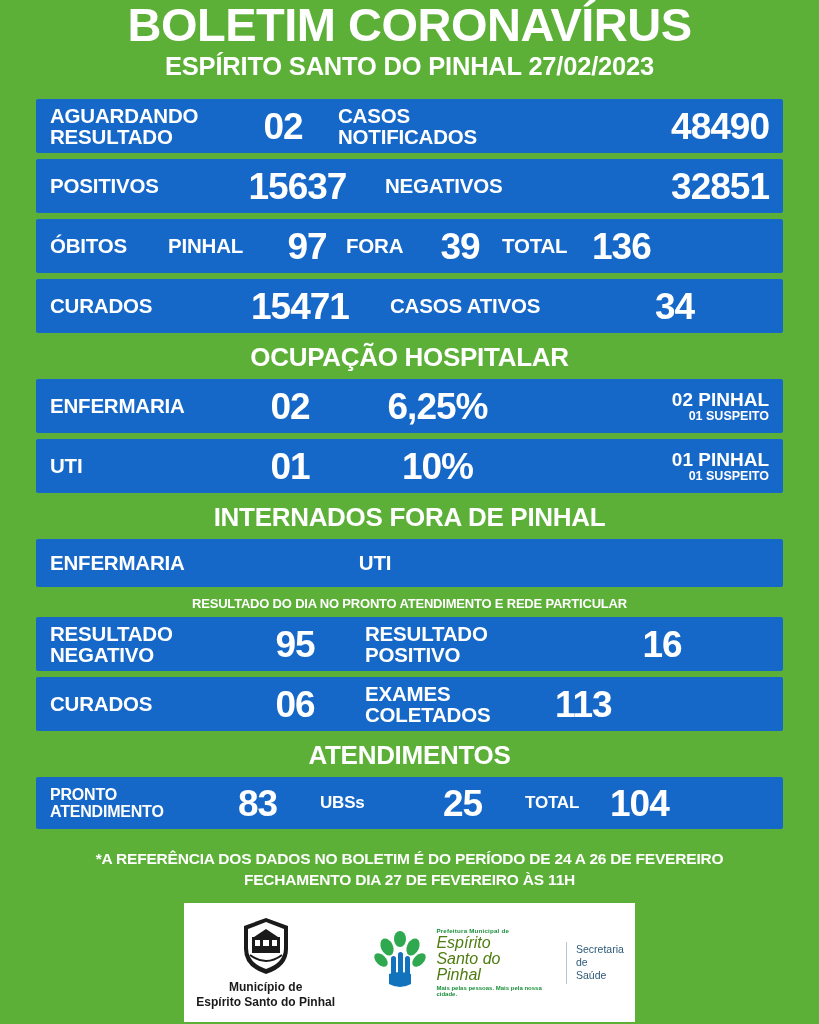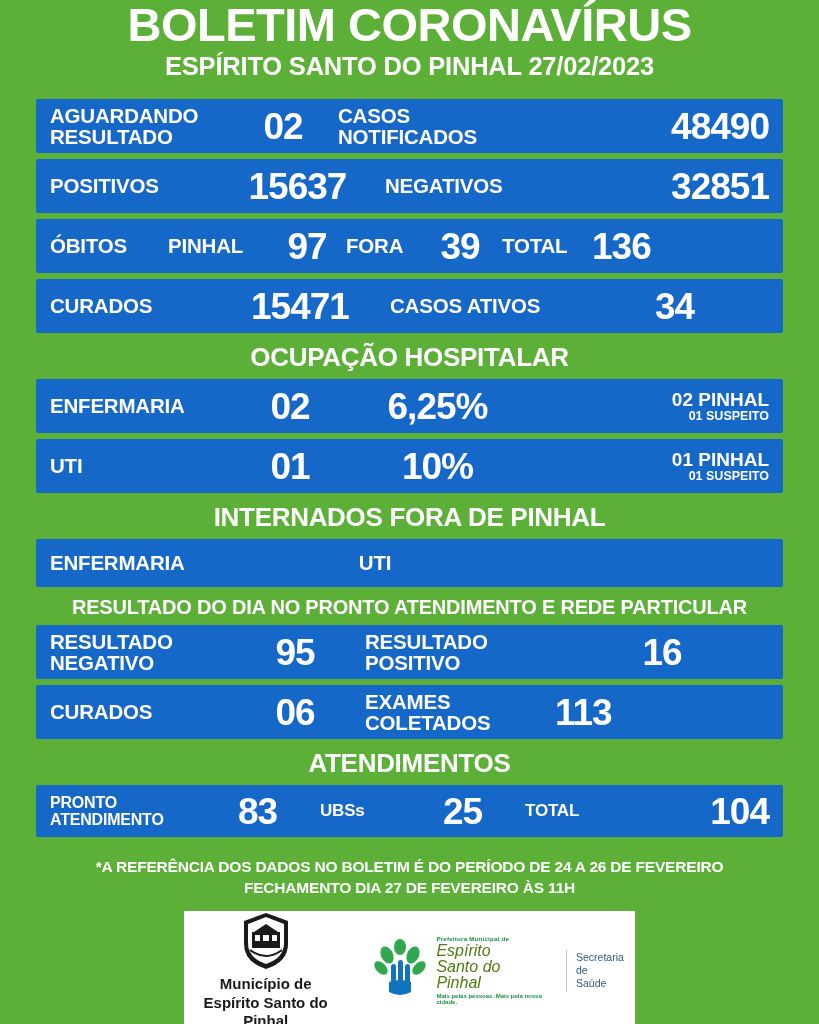--- a/index.html
+++ b/index.html
@@ -70,21 +70,21 @@
     font-weight: bold;
     font-size: 26px;
     letter-spacing: -0.3px;
     margin-top: 9px;
     margin-bottom: 1px;
   }
   .note {
     text-align: center;
     color: #ffffff;
     font-weight: bold;
-    font-size: 20px;
+    font-size: 13px;
     letter-spacing: -0.2px;
     margin-top: 9px;
     margin-bottom: 1px;
   }
   .hosp-right {
     text-align: right;
     line-height: 1.02;
   }
   .hosp-right .big {
     font-size: 19px;
@@ -121,21 +121,21 @@
     width: 170px;
   }
   .brasao {
     width: 56px; height: 62px;
     position: relative;
   }
   .brasao-text {
     margin-top: 3px;
     text-align: center;
     color: #1a1a1a;
-    font-size: 15px;
+    font-size: 12px;
     font-weight: bold;
     line-height: 1.25;
   }
   .pref-wrap {
     display: flex;
     align-items: center;
     gap: 9px;
   }
   .tree { width: 54px; height: 66px; position: relative; }
   .pref-text { line-height: 1.0; }
@@ -234,21 +234,21 @@
   </div>
 
   <div class="sec-title">ATENDIMENTOS</div>
 
   <div class="bar" style="height:52px;">
     <div class="lbl" style="width:145px;font-size:16px;line-height:1.1;">PRONTO<br>ATENDIMENTO</div>
     <div class="num" style="width:125px;text-align:center;">83</div>
     <div class="lbl" style="width:80px;font-size:17px;">UBSs</div>
     <div class="num" style="width:125px;text-align:center;">25</div>
     <div class="lbl" style="width:85px;font-size:17px;">TOTAL</div>
-    <div class="num grow" style="text-align:right;">104</div>
+    <div class="num grow" style="text-align:left;">104</div>
   </div>
 
   <div class="footnote">
     <div>*A REFERÊNCIA DOS DADOS NO BOLETIM É DO PERÍODO DE 24 A 26 DE FEVEREIRO</div>
     <div>FECHAMENTO DIA 27 DE FEVEREIRO ÀS 11H</div>
   </div>
 
   <div class="footer">
 
     <div class="brasao-wrap">

